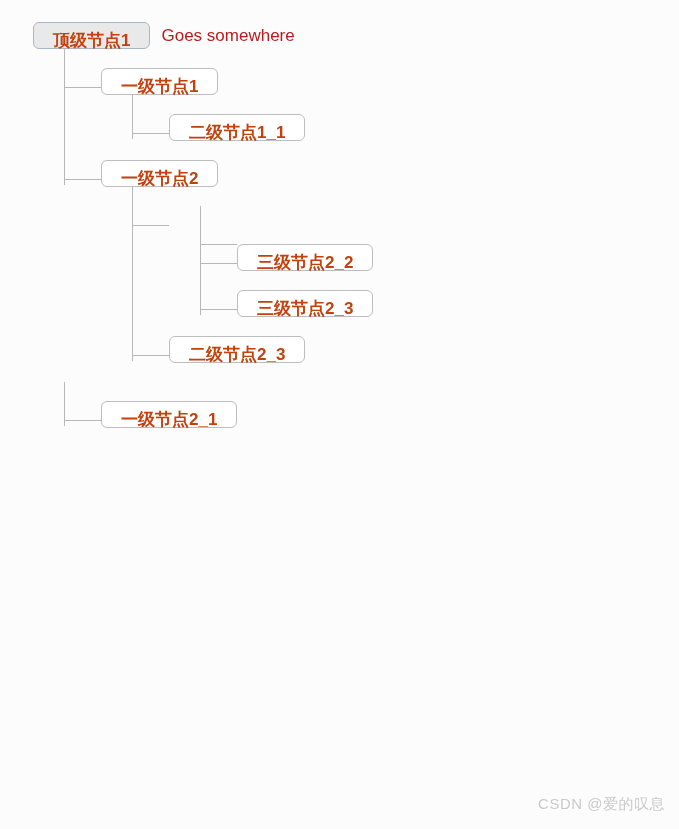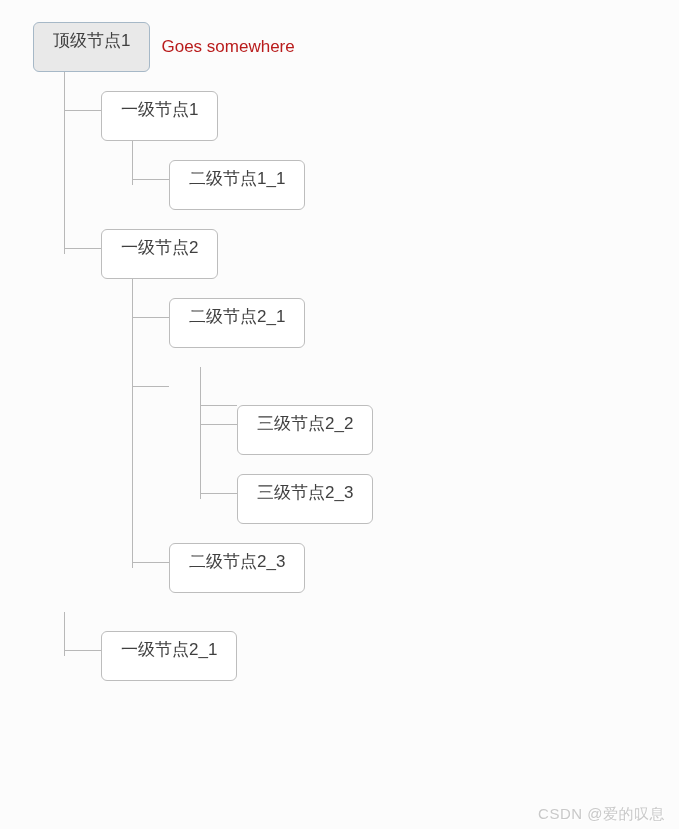--- a/index.html
+++ b/index.html
@@ -59,46 +59,47 @@
   }
 
   .row {
     display: flex;
     align-items: center;
   }
   .node {
     display: inline-block;
     box-sizing: border-box;
     padding: 7px 19px;
-    height: 50px;
+    height: 27px;
     line-height: 22px;
     font-size: 17px;
-    color: #404040;
+    color: #c2410c;
     background: #ffffff;
     border: 1px solid #bdbdbd;
     border-radius: 6px;
     white-space: nowrap;
     cursor: pointer;
+    font-weight: bold;
   }
   .node.selected {
     background: #e9e9e9;
     border-color: #a6b8c7;
   }
   .ext-link {
     margin-left: 11px;
     font-size: 17px;
     color: #b91c1c;
     text-decoration: none;
     cursor: pointer;
     white-space: nowrap;
   }
   .watermark {
     position: absolute;
     right: 14px;
-    bottom: 5px;
+    bottom: 15px;
     font-size: 15px;
     letter-spacing: 0.5px;
     color: #c9c9c9;
     text-shadow: 1px 1px 1px #ffffff;
     pointer-events: none;
   }
 </style>
 </head>
 <body>
 
@@ -124,25 +125,20 @@
           </li>
         </ul>
       </li>
 
       <li class="tree-item">
         <div class="row">
           <span class="node">一级节点2</span>
         </div>
         <ul class="children">
 
-          <li class="tree-item">
-            <div class="row">
-              <span class="node">二级节点2_1</span>
-            </div>
-          </li>
 
           <li class="tree-item">
             <ul class="children">
 
               <li class="tree-item">
               </li>
 
               <li class="tree-item">
                 <div class="row">
                   <span class="node">三级节点2_2</span>

